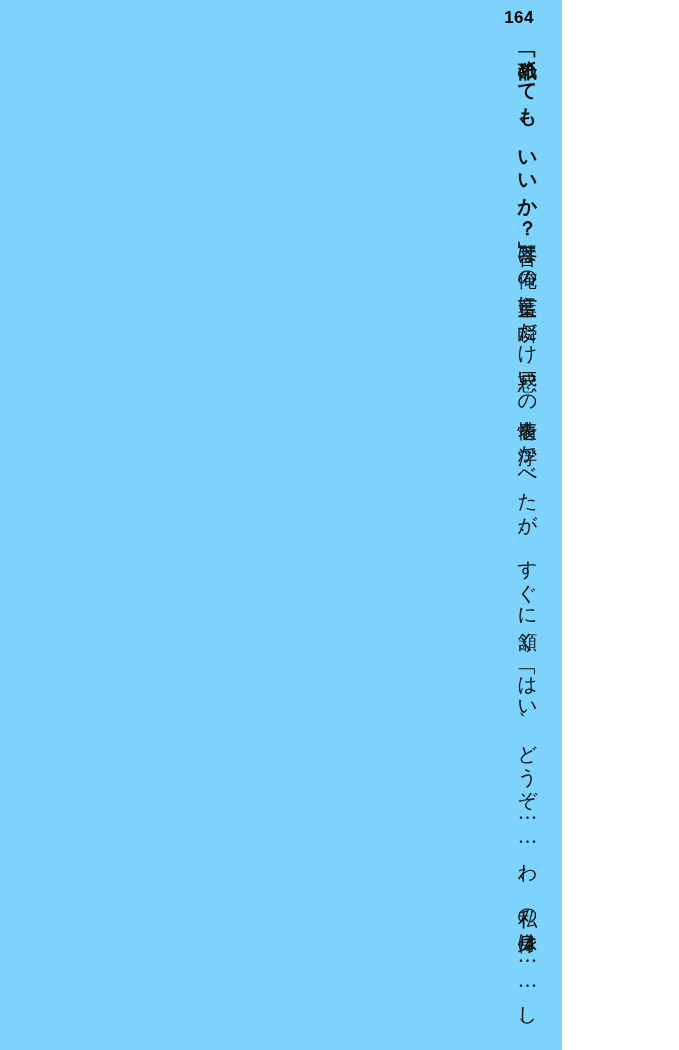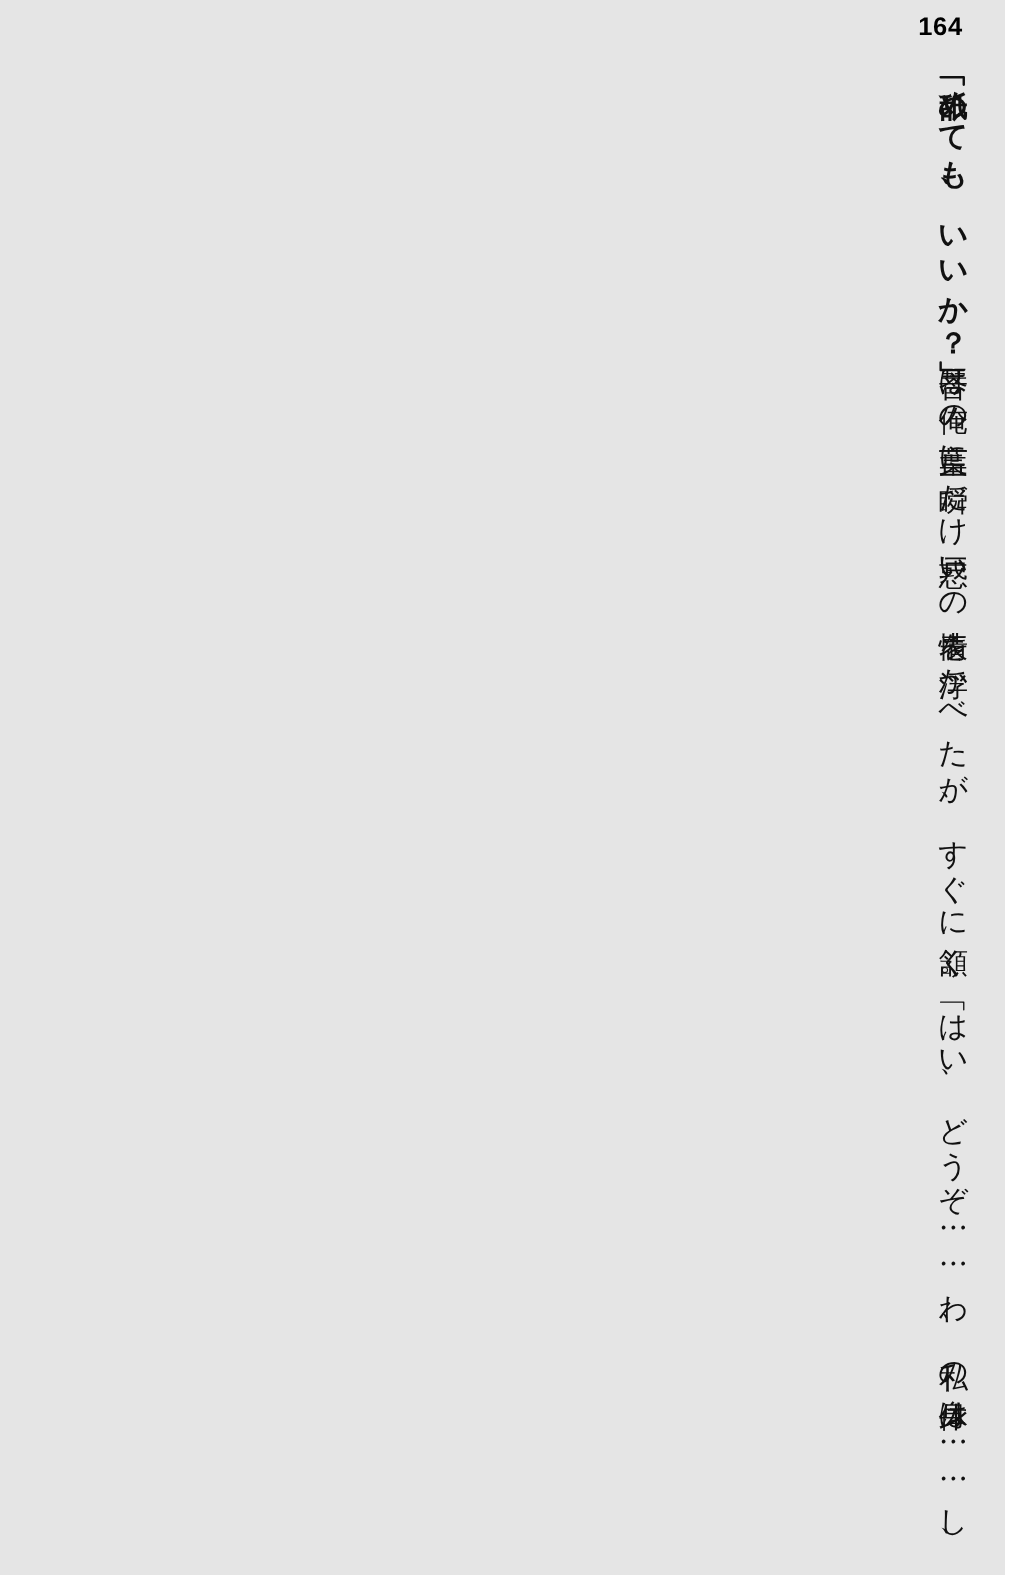--- a/index.html
+++ b/index.html
@@ -9,23 +9,23 @@
   }
   body {
     width: 679px;
     height: 1050px;
     overflow: hidden;
     font-family: "DejaVu Serif", "Liberation Serif", serif;
     color: #111111;
   }
   .page {
     position: relative;
-    width: 670px;
+    width: 562px;
     height: 1050px;
-    background: #e5e5e5;
+    background: #7dd3fc;
     box-sizing: border-box;
   }
   .page-number {
     position: absolute;
     top: 8px;
     right: 28px;
     font-family: "Liberation Sans", sans-serif;
     font-size: 17px;
     font-weight: bold;
     letter-spacing: 0.5px;

